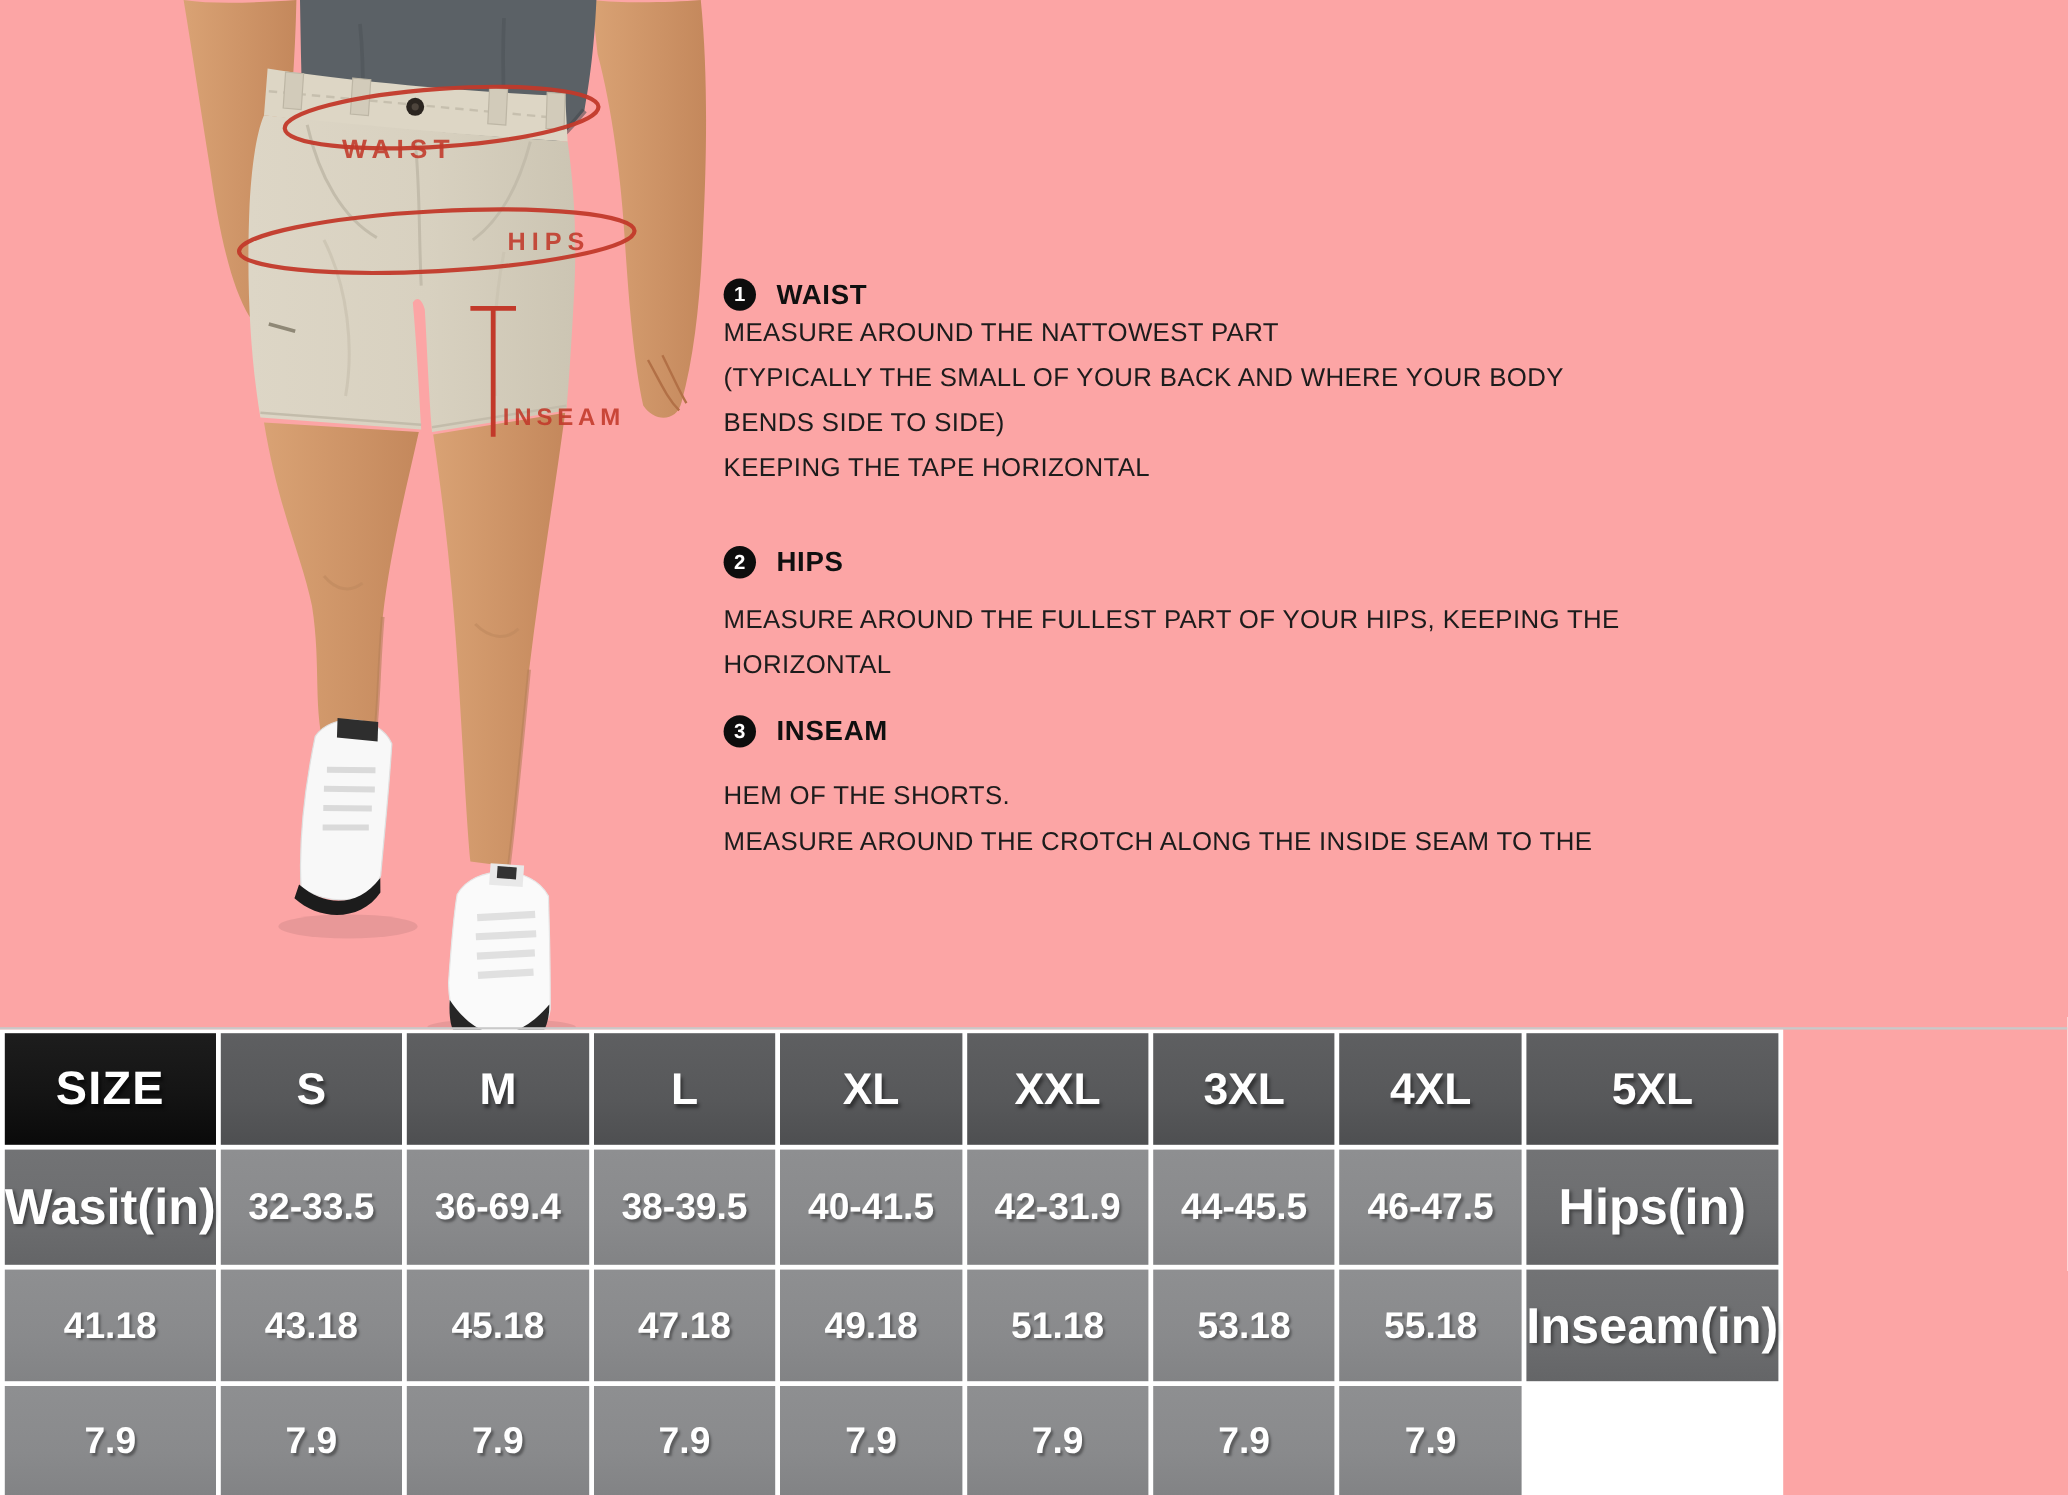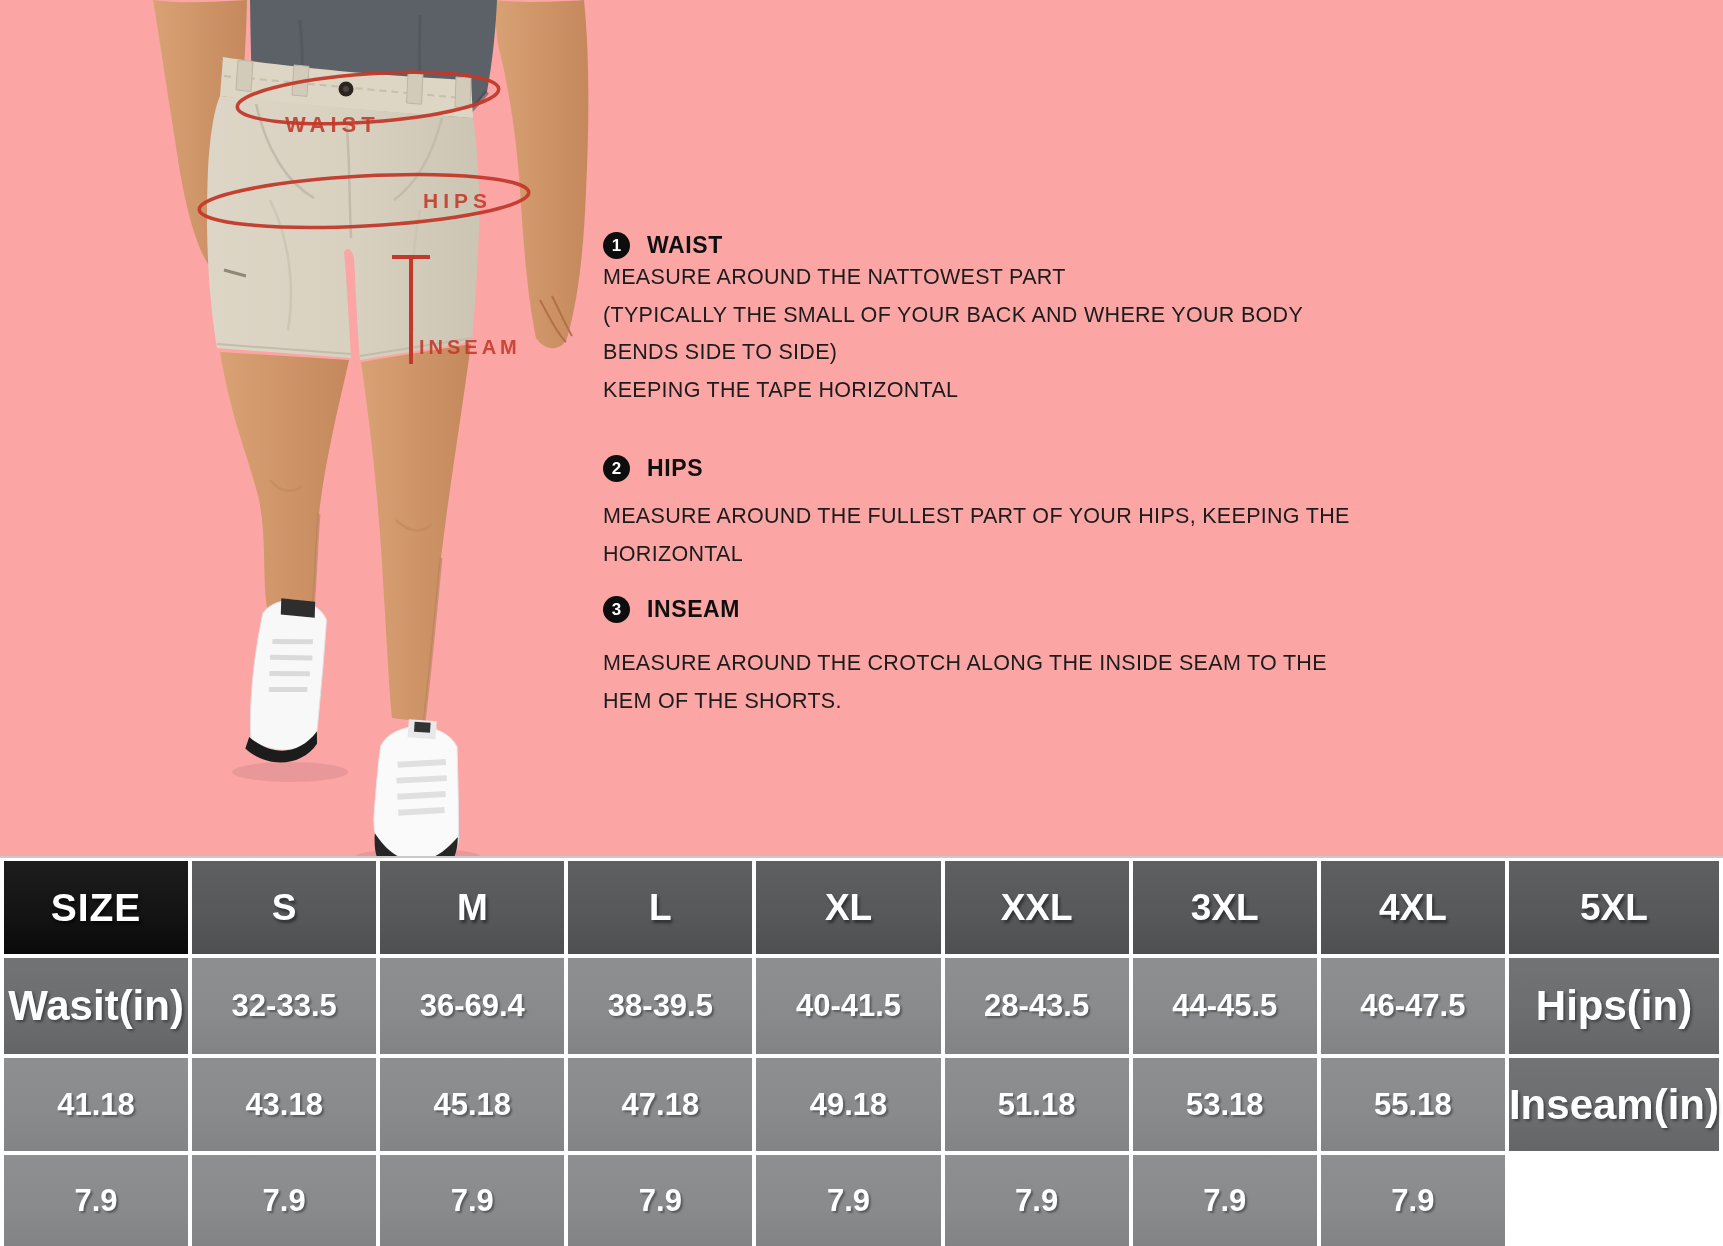--- a/index.html
+++ b/index.html
@@ -25,21 +25,21 @@
   .inst-2 .inst-lines{margin-top:16px;}
   .inst-3 .inst-lines{margin-top:22px;}
   .inst-line{
     font-size:21.5px;color:#1c1c1c;line-height:37.6px;letter-spacing:.3px;
     white-space:nowrap;
   }
 
   
   .table-topline{position:absolute;left:0;top:856px;width:100%;height:2px;background:#c9c9c9;}
   .size-table{
-    position:absolute;left:0;top:858px;width:1723px;height:388px;
+    position:absolute;left:0;top:858px;width:1486px;height:388px;
     box-sizing:border-box;padding:3px 4px 0 4px;background:#ffffff;
     display:grid;grid-template-columns:repeat(9,1fr);
     grid-template-rows:93px 96px 93px 1fr;gap:4px;
   }
   .tcell{
     display:flex;align-items:center;justify-content:center;
     color:var(--tbl-text,#ffffff);
   }
   .size-head{
     background:linear-gradient(180deg,#1d1d1d,var(--size-head-bg,#141414) 55%,#0a0a0a);
@@ -170,43 +170,43 @@
           <div class="inst-line">MEASURE AROUND THE FULLEST PART OF YOUR HIPS, KEEPING THE</div>
           <div class="inst-line">HORIZONTAL</div>
         </div>
     </div>
     <div class="inst-block inst-3">
       <div class="inst-head">
         <div class="step-badge">3</div>
         <div class="inst-title">INSEAM</div>
       </div>
       <div class="inst-lines">
+          <div class="inst-line">HEM OF THE SHORTS.</div>
           <div class="inst-line">MEASURE AROUND THE CROTCH ALONG THE INSIDE SEAM TO THE</div>
-          <div class="inst-line">HEM OF THE SHORTS.</div>
         </div>
     </div>
   </div>
 
   <div class="table-topline"></div>
   <div class="size-table">
       <div class="tcell size-head">SIZE</div>
       <div class="tcell col-head">S</div>
       <div class="tcell col-head">M</div>
       <div class="tcell col-head">L</div>
       <div class="tcell col-head">XL</div>
       <div class="tcell col-head">XXL</div>
       <div class="tcell col-head">3XL</div>
       <div class="tcell col-head">4XL</div>
       <div class="tcell col-head">5XL</div>
       <div class="tcell row-label">Wasit(in)</div>
       <div class="tcell val">32-33.5</div>
       <div class="tcell val">36-69.4</div>
       <div class="tcell val">38-39.5</div>
       <div class="tcell val">40-41.5</div>
-      <div class="tcell val">28-43.5</div>
+      <div class="tcell val">42-31.9</div>
       <div class="tcell val">44-45.5</div>
       <div class="tcell val">46-47.5</div>
       <div class="tcell row-label">Hips(in)</div>
       <div class="tcell val">41.18</div>
       <div class="tcell val">43.18</div>
       <div class="tcell val">45.18</div>
       <div class="tcell val">47.18</div>
       <div class="tcell val">49.18</div>
       <div class="tcell val">51.18</div>
       <div class="tcell val">53.18</div>

